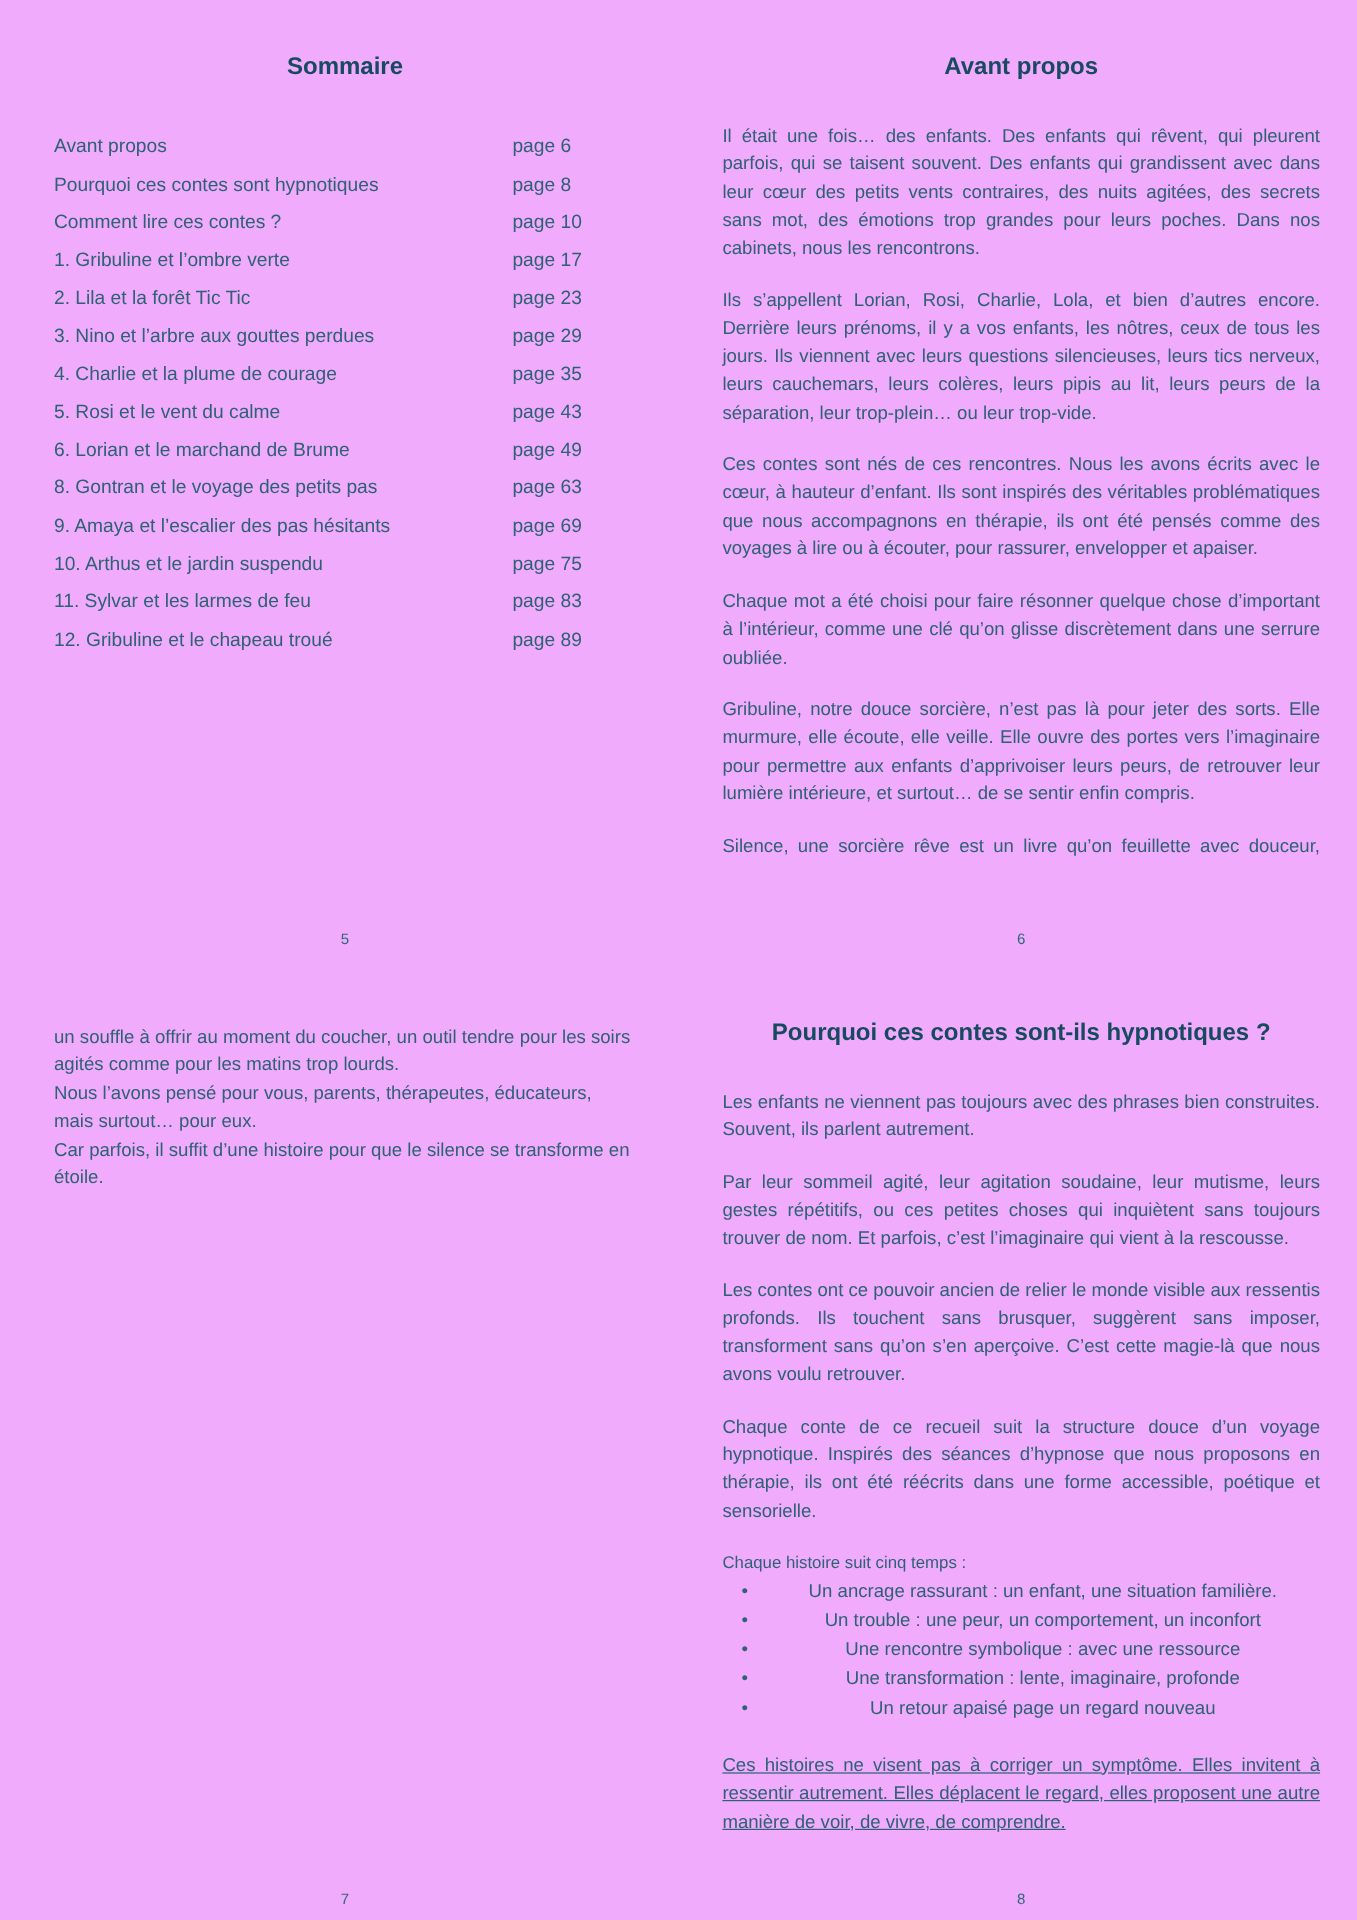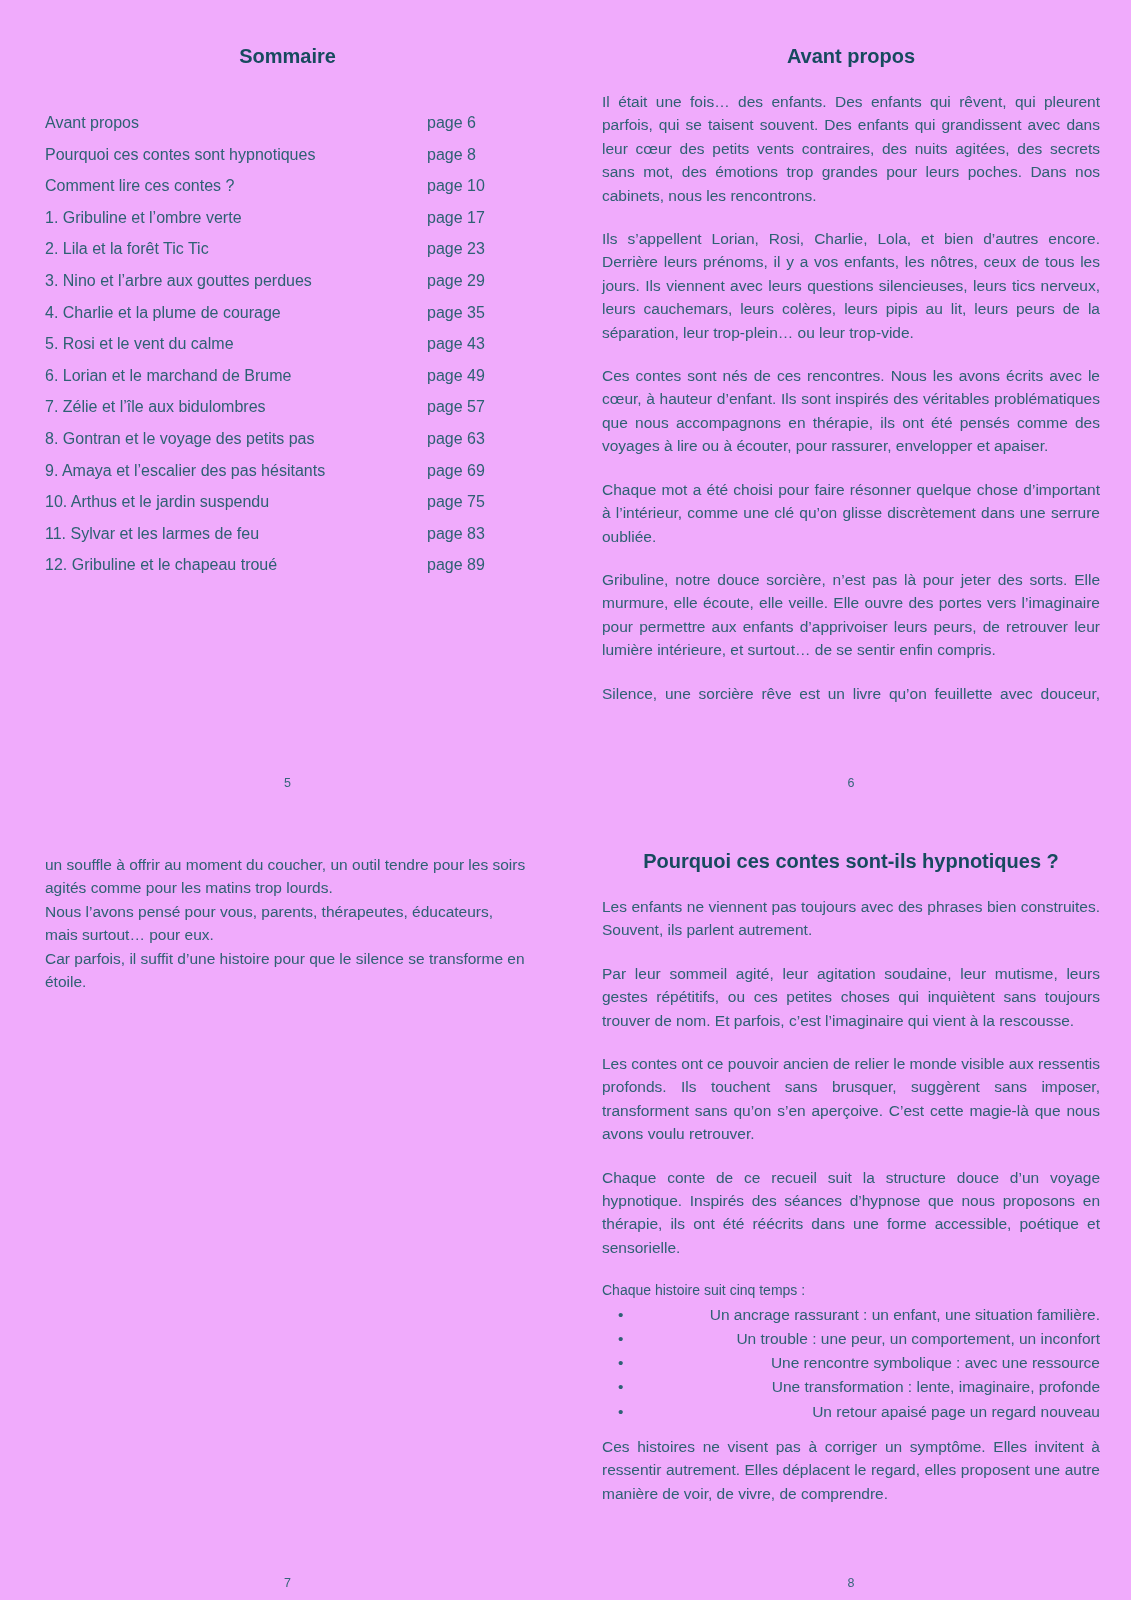--- a/index.html
+++ b/index.html
@@ -31,30 +31,30 @@
   .toc-list { margin-top:38px; }
   .toc-row { position:relative; line-height:31.6px; font-size:16px; }
   .toc-ref { position:absolute; left:382px; top:0; }
 
   
   .para {
     margin:20px 0 0 0;
     font-size:15.5px; line-height:23.4px;
     text-align:justify;
   }
-  .para.first { margin-top:21px; }
+  .para.first { margin-top:33px; }
   .para.stretch { text-align-last:justify; }
   .para.plain { margin:0; text-align:left; }
 
   
   .list-intro { margin:20px 0 0 0; font-size:14px; line-height:23.4px; text-align:left; }
   .bullet-row { display:flex; padding-left:16px; font-size:15.5px; line-height:24.2px; }
   .bullet-glyph { flex:none; width:20px; }
-  .bullet-text { flex:1; text-align:right; }
-  .para.closing { margin-top:11px; }
+  .bullet-text { flex:1; text-align:center; }
+  .para.closing { margin-top:24px;text-decoration:underline; }
 
   .page-num {
     position:absolute; bottom:9px;
     text-align:center;
     font-size:12.5px; line-height:15px;
     color:#35657a;
   }
   .pg-left  .page-num { left:45px; right:35px; }
   .pg-right .page-num { left:37px; right:31px; }
 </style>
@@ -68,21 +68,20 @@
     <div class="toc-list">
       <div class="toc-row"><span>Avant propos</span><span class="toc-ref">page 6</span></div>
       <div class="toc-row"><span>Pourquoi ces contes sont hypnotiques</span><span class="toc-ref">page 8</span></div>
       <div class="toc-row"><span>Comment lire ces contes ?</span><span class="toc-ref">page 10</span></div>
       <div class="toc-row"><span>1. Gribuline et l’ombre verte</span><span class="toc-ref">page 17</span></div>
       <div class="toc-row"><span>2. Lila et la forêt Tic Tic</span><span class="toc-ref">page 23</span></div>
       <div class="toc-row"><span>3. Nino et l’arbre aux gouttes perdues</span><span class="toc-ref">page 29</span></div>
       <div class="toc-row"><span>4. Charlie et la plume de courage</span><span class="toc-ref">page 35</span></div>
       <div class="toc-row"><span>5. Rosi et le vent du calme</span><span class="toc-ref">page 43</span></div>
       <div class="toc-row"><span>6. Lorian et le marchand de Brume</span><span class="toc-ref">page 49</span></div>
-      <div class="toc-row"><span>7. Zélie et l’île aux bidulombres</span><span class="toc-ref">page 57</span></div>
       <div class="toc-row"><span>8. Gontran et le voyage des petits pas</span><span class="toc-ref">page 63</span></div>
       <div class="toc-row"><span>9. Amaya et l’escalier des pas hésitants</span><span class="toc-ref">page 69</span></div>
       <div class="toc-row"><span>10. Arthus et le jardin suspendu</span><span class="toc-ref">page 75</span></div>
       <div class="toc-row"><span>11. Sylvar et les larmes de feu</span><span class="toc-ref">page 83</span></div>
       <div class="toc-row"><span>12. Gribuline et le chapeau troué</span><span class="toc-ref">page 89</span></div>
     </div>
     <div class="page-num">5</div>
   </div>
 
   <div class="page pg-right pad-top-a">

